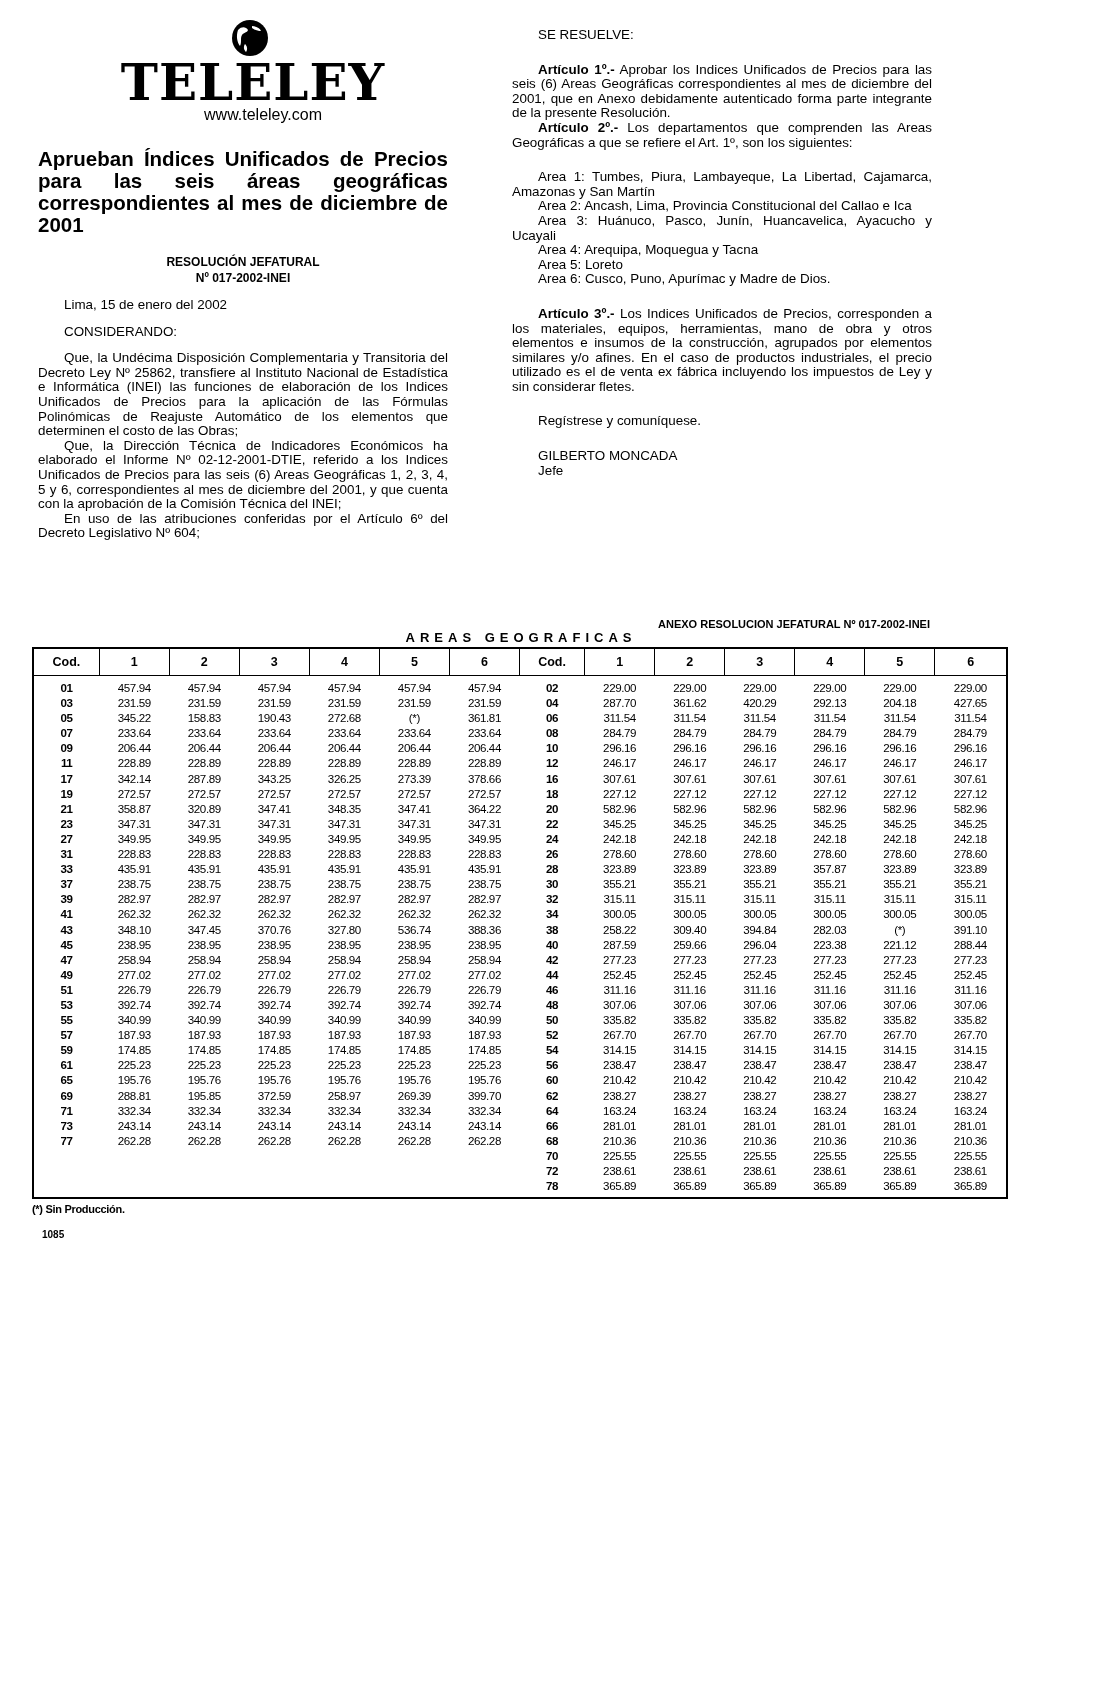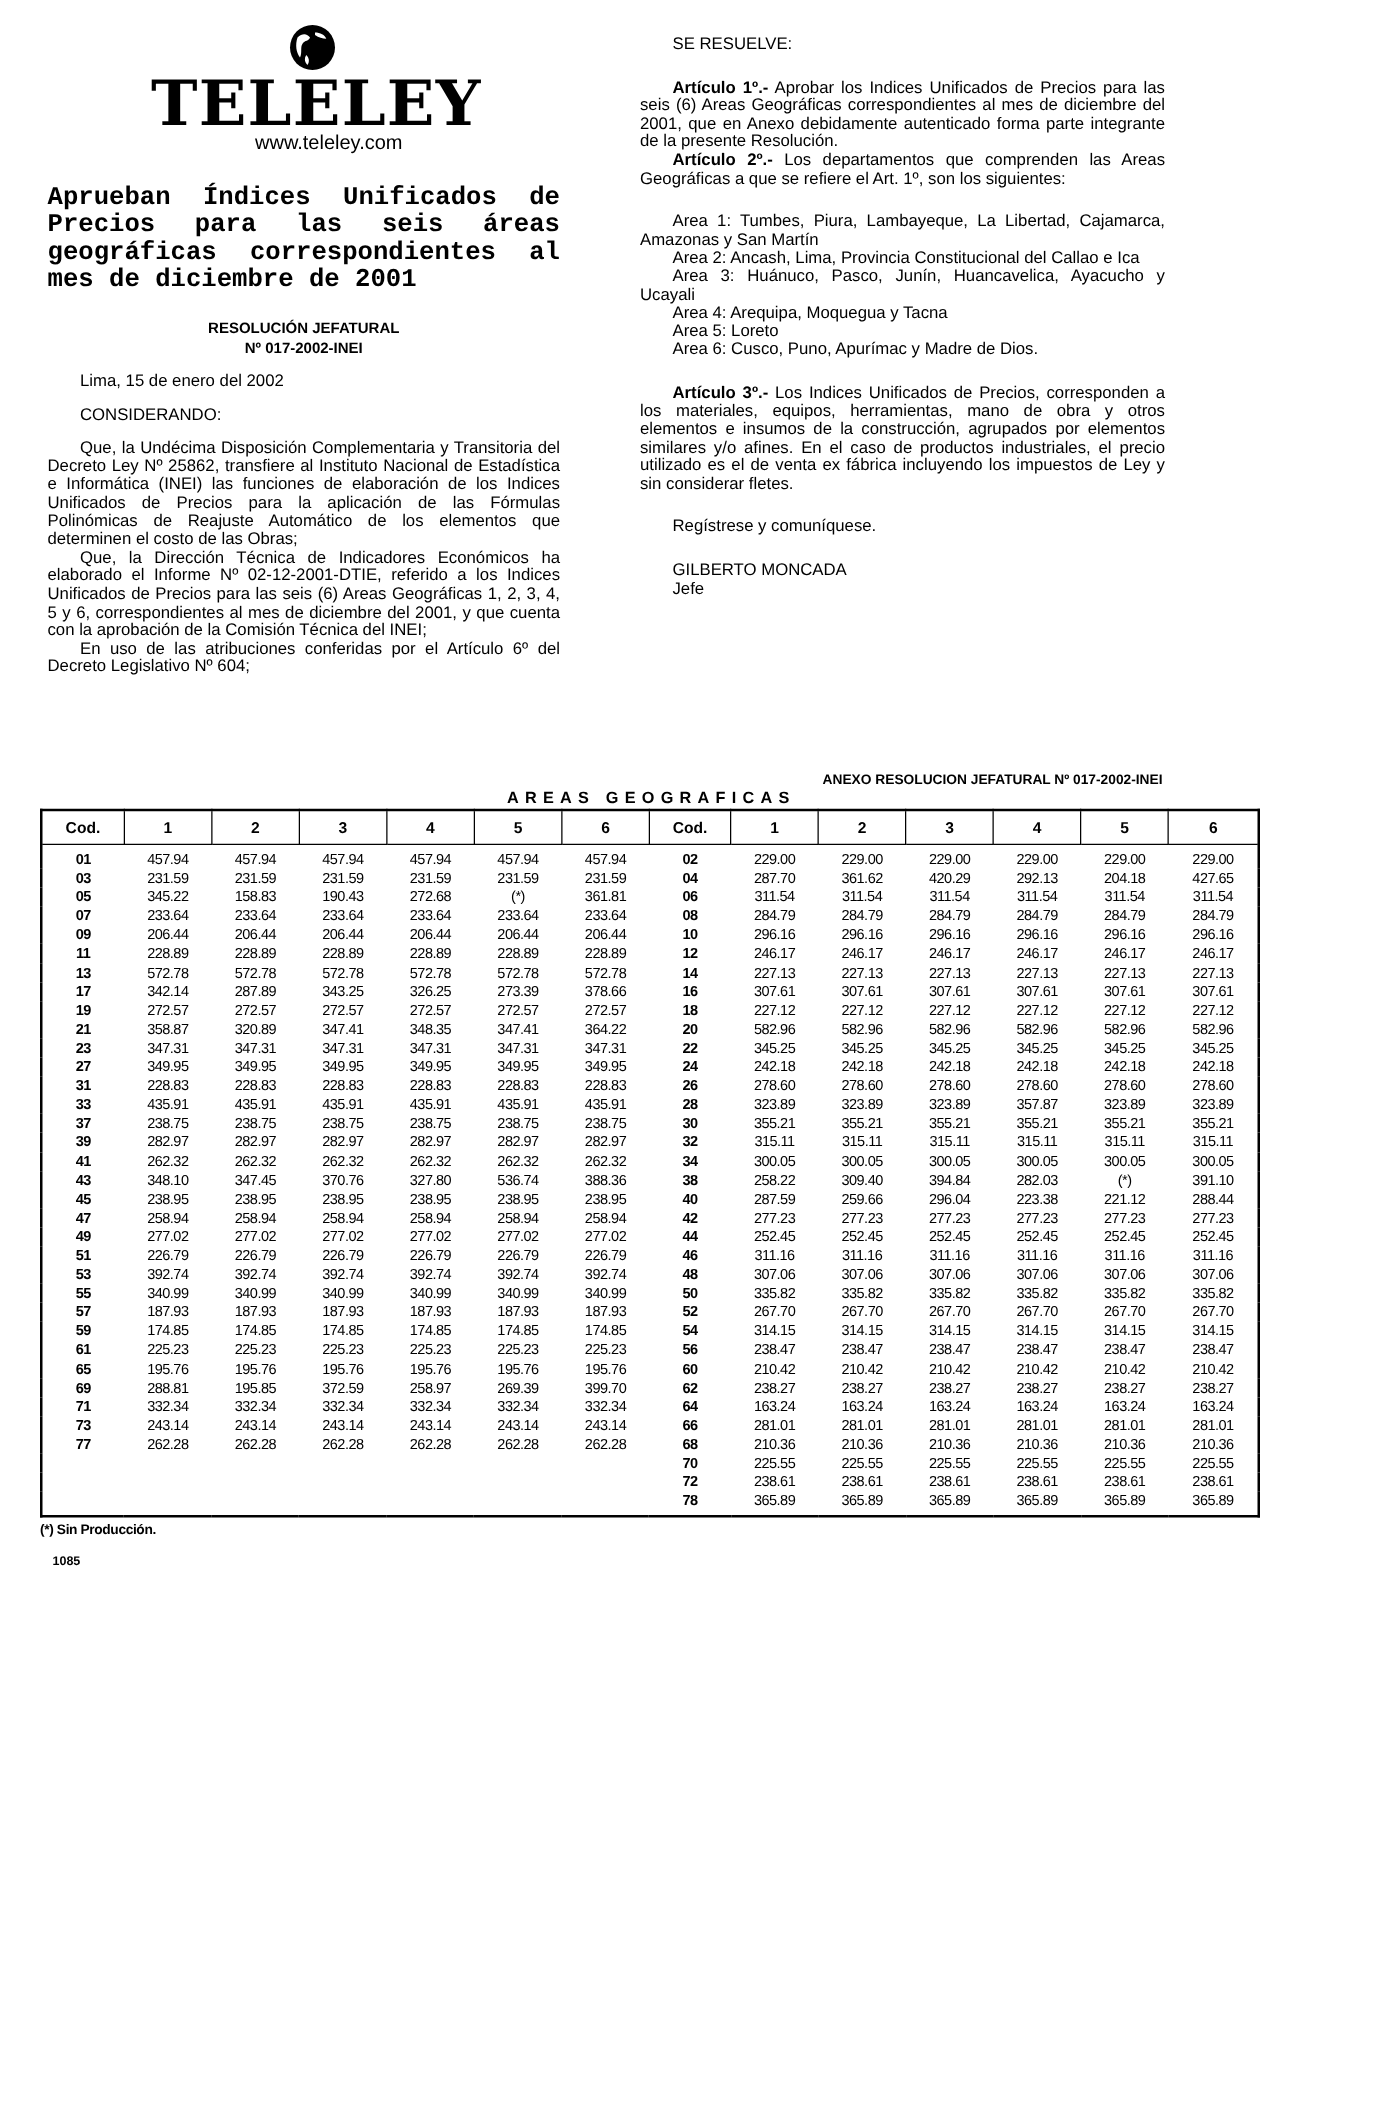--- a/index.html
+++ b/index.html
@@ -3,21 +3,21 @@
 <meta charset="utf-8">
 <style>
   html, body { margin: 0; padding: 0; background: #ffffff; }
   body { width: 1120px; height: 1696px; position: relative; color: #000; font-family: "Liberation Sans", sans-serif; overflow: hidden; }
   .col-left { position: absolute; left: 38px; top: 18px; width: 410px; }
   .col-right { position: absolute; left: 512px; top: 28px; width: 420px; }
   .logo-row { display: flex; align-items: center; justify-content: flex-start; margin-left: 20px; flex-direction: column; }
   .globe { width: 40px; height: 40px; margin-right: 6px; }
   .logo-text { font-family: "DejaVu Serif", serif; font-weight: 900; font-size: 50px; letter-spacing: 1px; line-height: 50px; }
   .logo-url { text-align: center; font-size: 16px; margin-top: -2px; margin-left: 40px; }
-  .headline { font-family: Liberation Mono, monospace; font-weight: bold; font-size: 20.5px; line-height: 22px; margin-top: 24px; text-align: justify; }
+  .headline { font-family: Liberation Sans, sans-serif; font-weight: bold; font-size: 20.5px; line-height: 22px; margin-top: 24px; text-align: justify; }
   .res-title { text-align: center; font-weight: bold; font-size: 12px; line-height: 16px; margin-top: 18px; }
   .p { font-size: 13.4px; line-height: 14.6px; text-align: justify; }
   .indent { text-indent: 26px; }
   .gap { margin-top: 12px; }
   .gap2 { margin-top: 20px; }
   .b { font-weight: bold; }
 
   .annex { position: absolute; left: 32px; top: 618px; width: 898px; }
   .annex-t1 { text-align: right; font-weight: bold; font-size: 11px; margin-left: 80px; }
   .annex-t2 { text-align: center; font-weight: bold; font-size: 11.5px; margin-top: 12px; margin-left: 80px; }
@@ -200,36 +200,20 @@
           <td>228.89</td>
           <td class="code">12</td>
           <td>246.17</td>
           <td>246.17</td>
           <td>246.17</td>
           <td>246.17</td>
           <td>246.17</td>
           <td>246.17</td>
         </tr>
         <tr>
-          <td class="code">13</td>
-          <td>572.78</td>
-          <td>572.78</td>
-          <td>572.78</td>
-          <td>572.78</td>
-          <td>572.78</td>
-          <td>572.78</td>
-          <td class="code">14</td>
-          <td>227.13</td>
-          <td>227.13</td>
-          <td>227.13</td>
-          <td>227.13</td>
-          <td>227.13</td>
-          <td>227.13</td>
-        </tr>
-        <tr>
           <td class="code">17</td>
           <td>342.14</td>
           <td>287.89</td>
           <td>343.25</td>
           <td>326.25</td>
           <td>273.39</td>
           <td>378.66</td>
           <td class="code">16</td>
           <td>307.61</td>
           <td>307.61</td>

